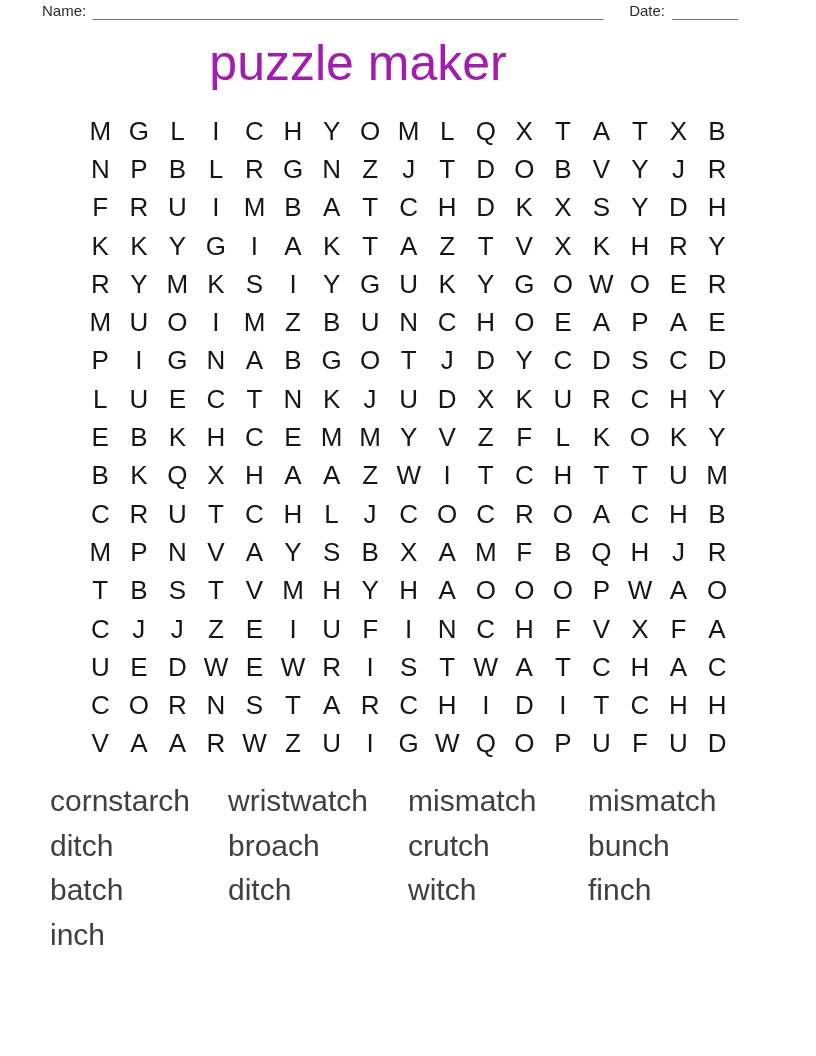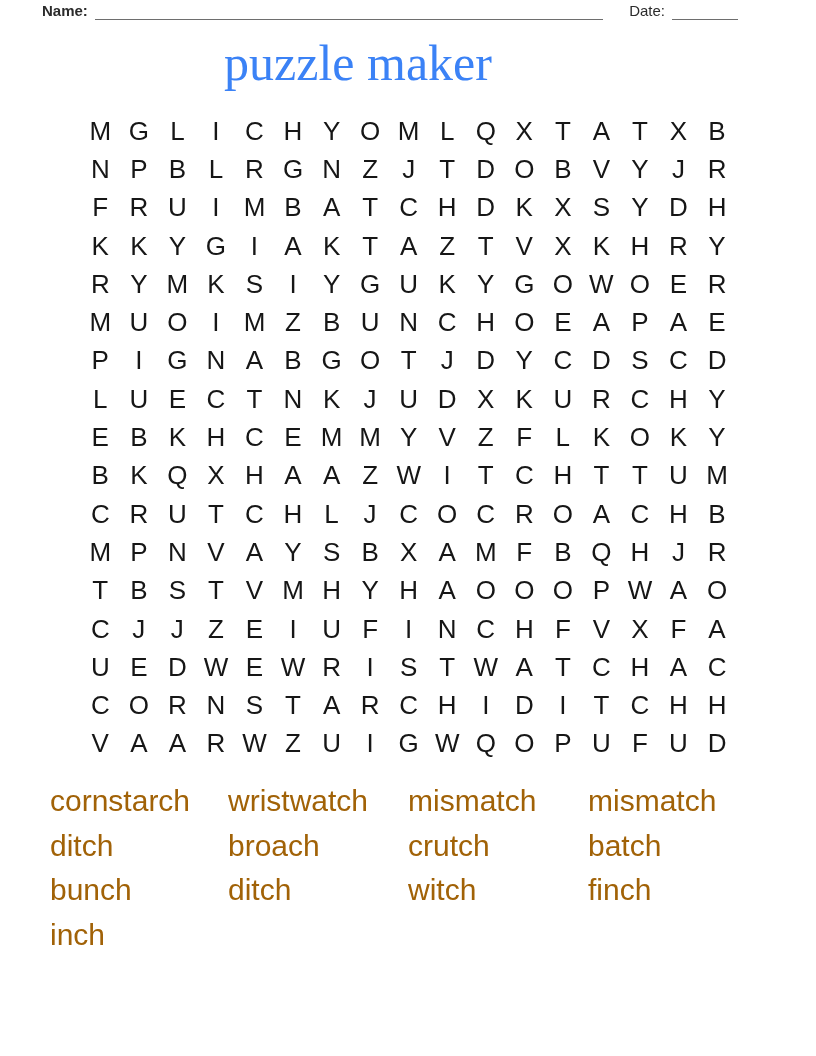--- a/index.html
+++ b/index.html
@@ -12,56 +12,56 @@
   }
   .page { position: relative; width: 816px; height: 1056px; }
 
   
   .header {
     position: absolute; top: 2px; left: 42px; right: 78px;
     display: flex; align-items: flex-end;
     font-size: 15px; color: #2b2b2b;
   }
   .field { display: flex; align-items: flex-end; }
-  .name-field { flex: 1; margin-right: 26px; font-weight: bold; }
+  .name-field { flex: 1; margin-right: 26px; }
   .field-label { white-space: nowrap; padding-bottom: 1px; }
   .blank-line {
     border-bottom: 1.5px solid #6e6e6e;
     height: 15px; margin-left: 7px;
   }
   .name-line { flex: 1; }
   .date-line { width: 66px; }
 
   
   .title {
     position: absolute; top: 34px; left: 0; width: 716px;
     text-align: center;
     font-size: 50px; font-weight: normal;
-    letter-spacing: 0px; color: #3b82f6; font-family: Liberation Serif, serif;
+    letter-spacing: 0px; color: #a21caf;
   }
 
   
   .grid {
     position: absolute; top: 112px; left: 81px;
   }
   .grid-row { display: flex; height: 38.3px; }
   .grid-cell {
     width: 38.55px; height: 38.3px;
     display: flex; align-items: center; justify-content: center;
     font-size: 26px; color: #161616;
   }
 
   
   .words {
     position: absolute; top: 779px; left: 50px;
     display: grid;
     grid-template-columns: 178px 180px 180px 180px;
     grid-auto-rows: 44.6px;
     align-items: center;
-    font-size: 30px; color: #a16207;
+    font-size: 30px; color: #404040;
   }
   .word { text-align: left; }
 </style>
 </head>
 <body>
 
 <div class="page">
 
   <div class="header">
     <div class="field name-field">
@@ -403,21 +403,21 @@
     </div>
 
   <div class="words">
       <div class="word">cornstarch</div>
       <div class="word">wristwatch</div>
       <div class="word">mismatch</div>
       <div class="word">mismatch</div>
       <div class="word">ditch</div>
       <div class="word">broach</div>
       <div class="word">crutch</div>
+      <div class="word">bunch</div>
       <div class="word">batch</div>
-      <div class="word">bunch</div>
       <div class="word">ditch</div>
       <div class="word">witch</div>
       <div class="word">finch</div>
       <div class="word">inch</div>
     </div>
 
 </div>
 
 </body></html>

